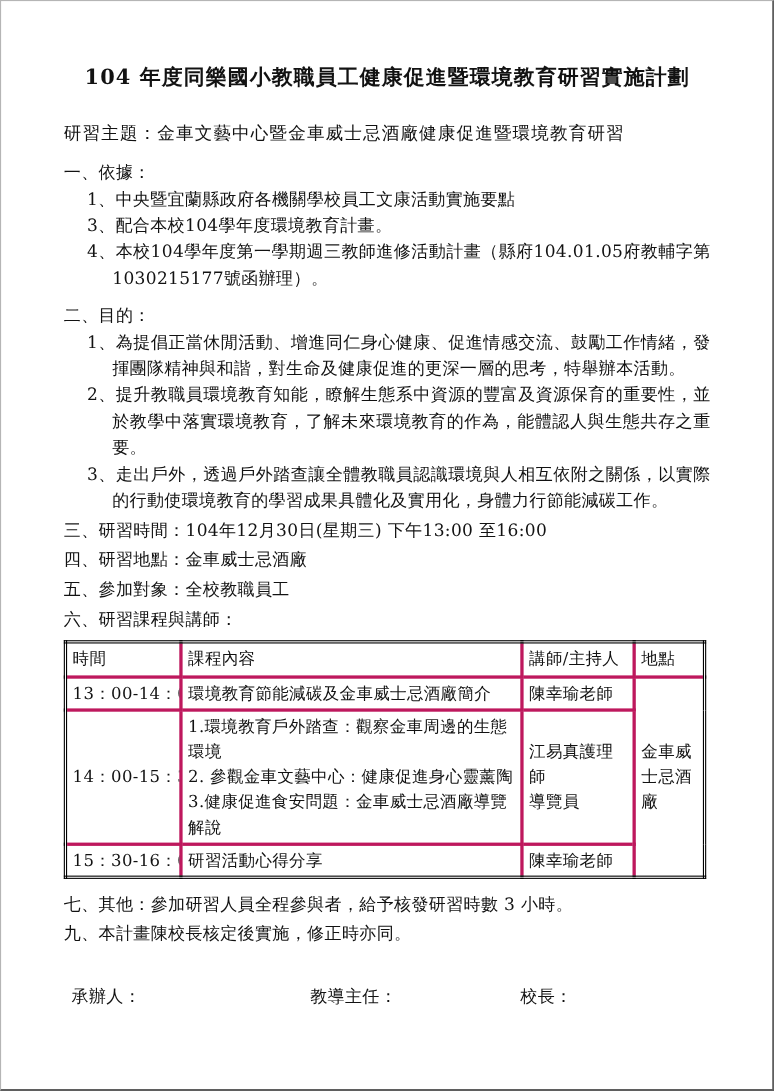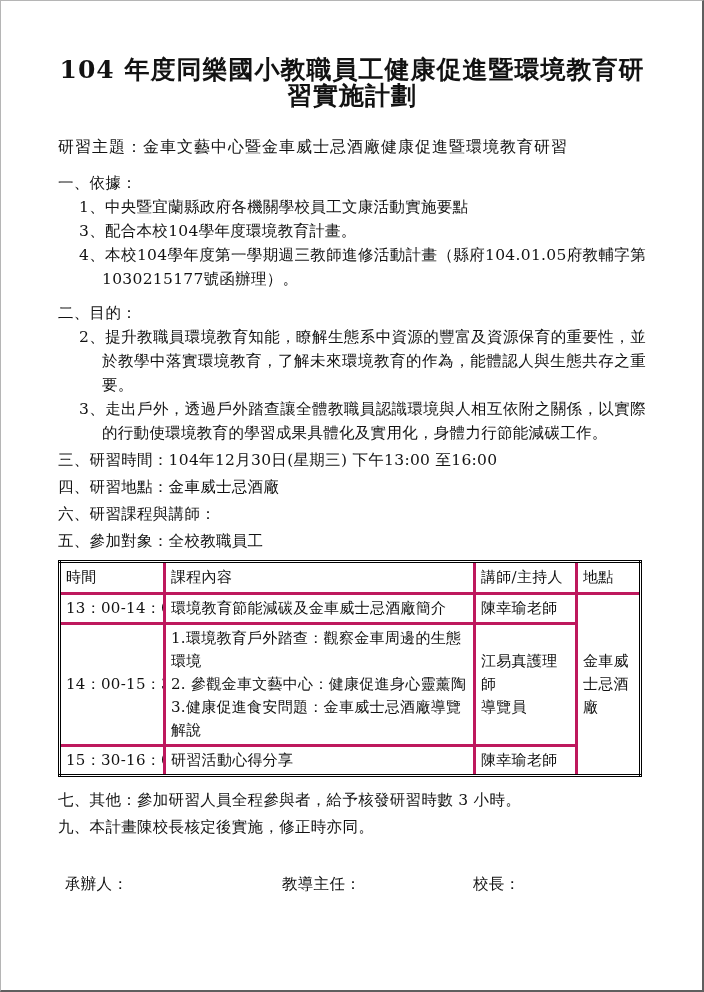--- a/index.html
+++ b/index.html
@@ -17,21 +17,21 @@
     overflow: hidden;
     font-family: "DejaVu Serif", "Liberation Serif", serif;
     color: #121212;
     font-size: 15.5px;
     line-height: 24px;
     letter-spacing: 0.3px;
   }
   .doc-title {
     margin: 6px 0 0 0;
     text-align: center;
-    font-size: 25px;
+    font-size: 19px;
     font-weight: bold;
     letter-spacing: 1px;
     line-height: 26px;
   }
   .doc-subtitle {
     margin-top: 26px;
     font-size: 16px;
     letter-spacing: 1px;
   }
   .sec-heading { margin-top: 10px; }
@@ -83,27 +83,28 @@
   <h1 class="doc-title">104 年度同樂國小教職員工健康促進暨環境教育研習實施計劃</h1>
 
   <div class="doc-subtitle">研習主題：金車文藝中心暨金車威士忌酒廠健康促進暨環境教育研習</div>
 
   <div class="sec-heading first-heading">一、依據：</div>
   <div class="num-item">1、中央暨宜蘭縣政府各機關學校員工文康活動實施要點</div>
   <div class="num-item">3、配合本校104學年度環境教育計畫。</div>
   <div class="num-item">4、本校104學年度第一學期週三教師進修活動計畫（縣府104.01.05府教輔字第1030215177號函辦理）。</div>
 
   <div class="sec-heading">二、目的：</div>
+  <div class="num-item">1、為提倡正當休閒活動、增進同仁身心健康、促進情感交流、鼓勵工作情緒，發揮團隊精神與和諧，對生命及健康促進的更深一層的思考，特舉辦本活動。</div>
   <div class="num-item">2、提升教職員環境教育知能，瞭解生態系中資源的豐富及資源保育的重要性，並於教學中落實環境教育，了解未來環境教育的作為，能體認人與生態共存之重要。</div>
   <div class="num-item">3、走出戶外，透過戶外踏查讓全體教職員認識環境與人相互依附之關係，以實際的行動使環境教育的學習成果具體化及實用化，身體力行節能減碳工作。</div>
 
   <div class="sec-heading single-line">三、研習時間：104年12月30日(星期三) 下午13:00 至16:00</div>
   <div class="sec-heading single-line">四、研習地點：金車威士忌酒廠</div>
+  <div class="sec-heading single-line">五、參加對象：全校教職員工</div>
   <div class="sec-heading single-line">六、研習課程與講師：</div>
-  <div class="sec-heading single-line">五、參加對象：全校教職員工</div>
 
   <table class="course-table tbl-margin-bottom">
     <colgroup>
       <col style="width:105px">
       <col style="width:310px">
       <col style="width:102px">
       <col style="width:64px">
     </colgroup>
     <thead>
       <tr>

